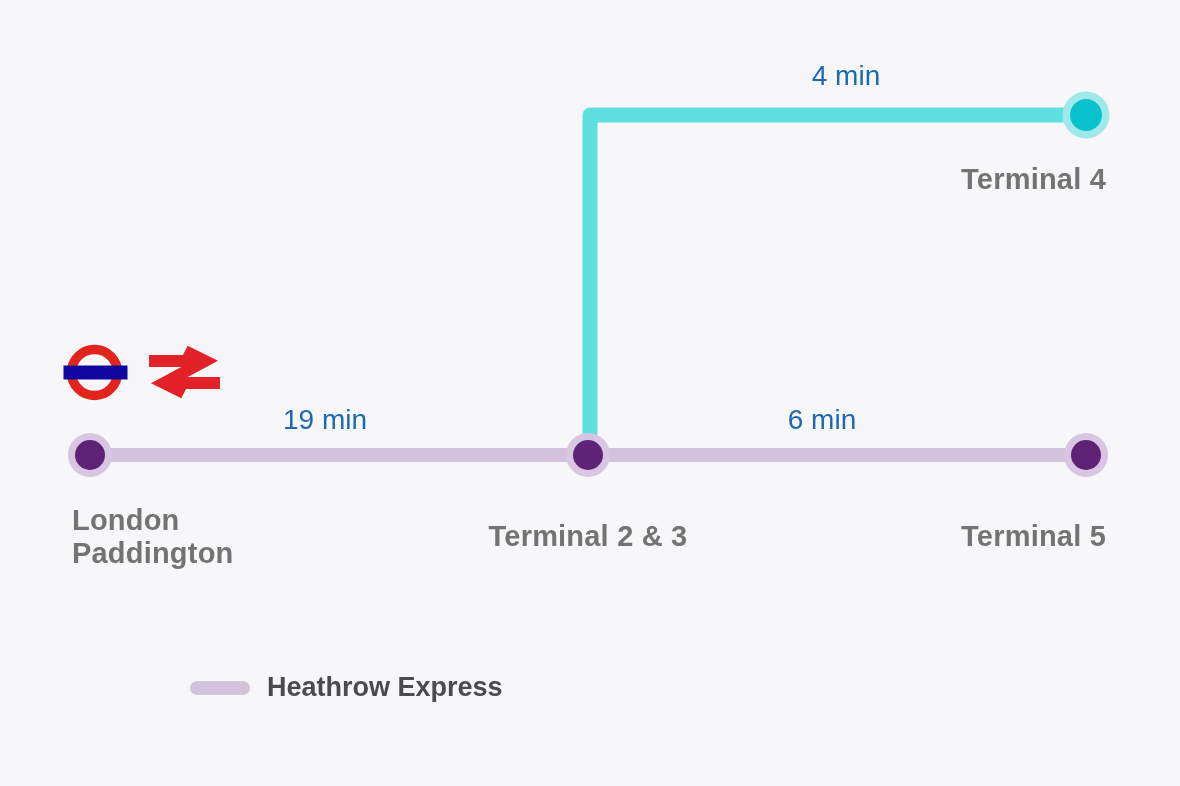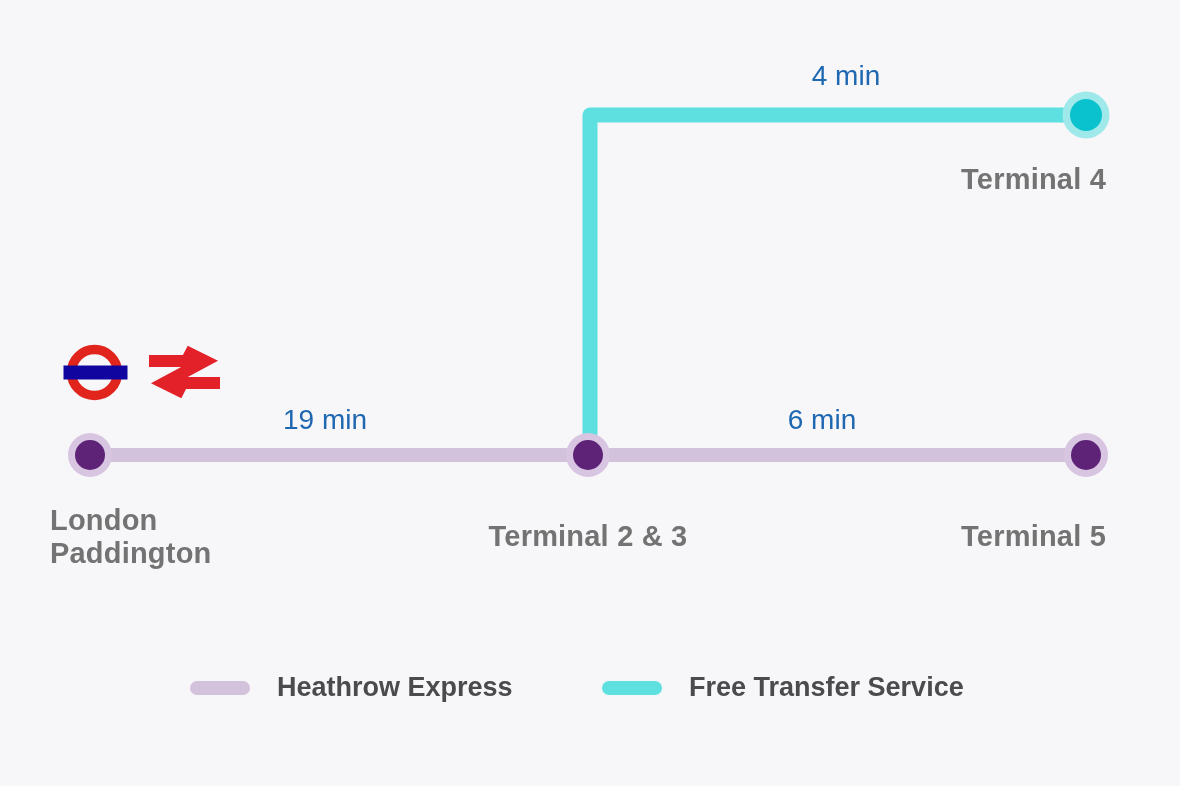--- a/index.html
+++ b/index.html
@@ -57,21 +57,21 @@
     font-weight: 400;
     transform: translateX(-50%);
     white-space: nowrap;
   }
 
   .legend-item {
     position: absolute;
     top: 672px;
     display: flex;
     align-items: center;
-    gap: 27px;
+    gap: 17px;
   }
   .legend-swatch {
     width: 60px;
     height: 14px;
     border-radius: 7px;
     flex: 0 0 auto;
   }
   .legend-swatch.express  { background: #d3c2dc; }
   .legend-swatch.transfer { background: #5fe0e0; }
   .legend-label {
@@ -116,38 +116,34 @@
   </svg>
 
   <svg class="icon" style="left:149px; top:346px;" width="71" height="52" viewBox="0 0 71 52">
     <g fill="none" stroke="#e22128" stroke-width="12" stroke-miterlimit="4">
       <path d="M0 15 H52"></path>
       <path d="M36 5 L56 15 L15 37 L35 47"></path>
       <path d="M19 37 H71"></path>
     </g>
   </svg>
 
-  <div class="label multiline" style="left:50px; top:504px;">London
+  <div class="label multiline" style="left:72px; top:504px;">London
 Paddington</div>
 
   <div class="label centered" style="left:588px; top:520px;">Terminal 2 &amp; 3</div>
 
   <div class="label right" style="right:74px; top:520px;">Terminal 5</div>
 
   <div class="label right" style="right:74px; top:163px;">Terminal 4</div>
 
   <div class="duration" style="left:325px; top:404px;">19 min</div>
 
   <div class="duration" style="left:822px; top:404px;">6 min</div>
 
   <div class="duration" style="left:846px; top:60px;">4 min</div>
 
   <div class="legend-item" style="left:190px;">
     <span class="legend-swatch express"></span>
     <span class="legend-label">Heathrow Express</span>
   </div>
 
-  <div class="legend-item" style="left:602px;">
-    <span class="legend-swatch transfer"></span>
-    <span class="legend-label">Free Transfer Service</span>
-  </div>
 
 </div>
 
 </body></html>

